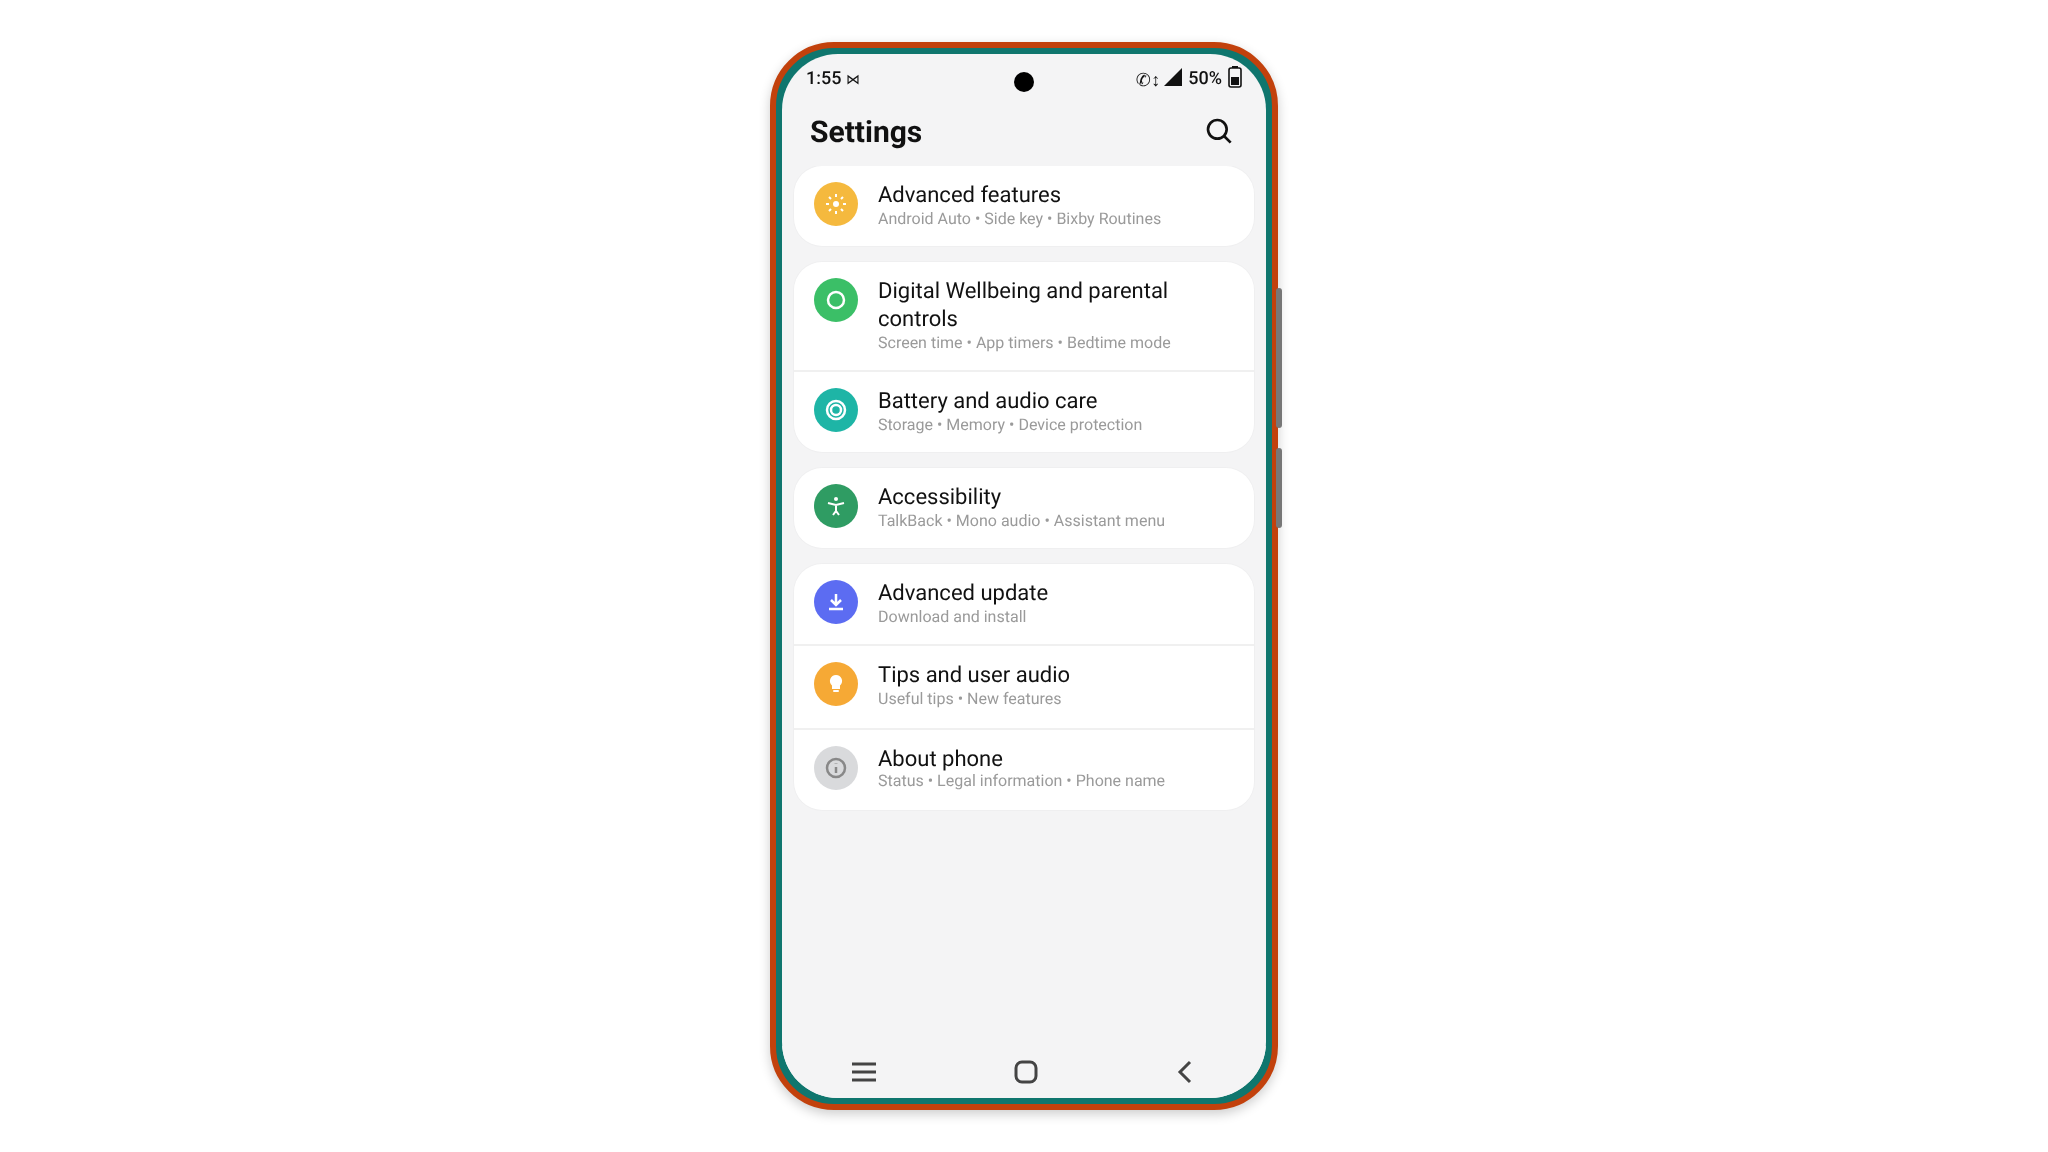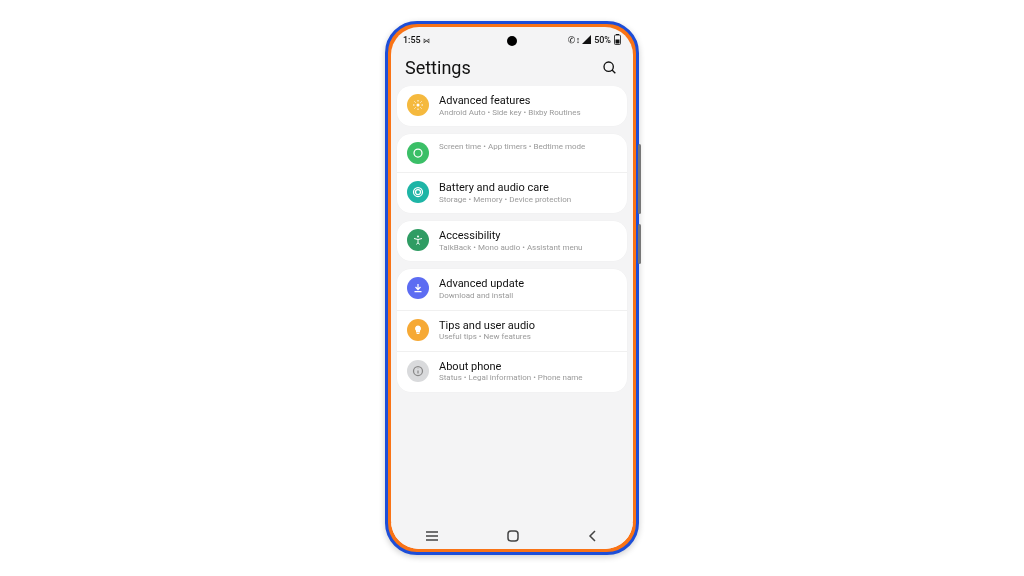--- a/index.html
+++ b/index.html
@@ -1,25 +1,25 @@
 <!DOCTYPE html>
 <html><head>
 <meta charset="utf-8">
 <style>
   html,body{margin:0;padding:0;width:1024px;height:576px;background:#fff;font-family:-apple-system,BlinkMacSystemFont,"Segoe UI",Roboto,Arial,sans-serif;overflow:hidden}
   .stage{position:relative;width:1024px;height:576px;display:flex;align-items:center;justify-content:center}
-  .phone{position:relative;width:248px;height:528px;border:3px solid #1d4ed8;border-radius:32px;background:#f97316;box-shadow:0 2px 6px rgba(0,0,0,.2)}
+  .phone{position:relative;width:248px;height:528px;border:3px solid #c2410c;border-radius:32px;background:#0f766e;box-shadow:0 2px 6px rgba(0,0,0,.2)}
   .phone::after{content:"";position:absolute;right:-5px;top:120px;width:3px;height:70px;background:#777;border-radius:2px}
   .phone::before{content:"";position:absolute;right:-5px;top:200px;width:3px;height:40px;background:#777;border-radius:2px}
   .screen{position:absolute;inset:3px;border-radius:28px;background:#f4f4f5;overflow:hidden}
   .camera{position:absolute;top:9px;left:50%;transform:translateX(-50%);width:10px;height:10px;border-radius:50%;background:#000}
   .status{display:flex;justify-content:space-between;align-items:center;height:22px;padding:2px 12px 0;font-size:9px;color:#111;font-weight:500}
   .status .right{display:flex;align-items:center;gap:3px}
   .header{display:flex;align-items:center;justify-content:space-between;padding:6px 14px 8px}
-  .header-title{font-size:18px;font-weight:400;color:#111}
+  .header-title{font-size:15px;font-weight:700;color:#111}
   .search-btn{width:18px;height:18px;display:flex;align-items:center;justify-content:center}
   .list{padding:0 6px 0 6px;overflow:hidden}
   .group{background:#fff;border-radius:14px;margin-bottom:8px;box-shadow:0 0 0 .5px rgba(0,0,0,.02)}
   .item{display:flex;padding:8px 10px;gap:10px}
   .item + .item{border-top:1px solid #f0f0f0}
   .icon{width:22px;height:22px;border-radius:50%;display:flex;align-items:center;justify-content:center;flex:none;color:#fff}
   .icon svg{width:12px;height:12px}
   .txt{display:flex;flex-direction:column;min-width:0}
   .title{font-size:11px;color:#111;line-height:1.25}
   .sub{font-size:8px;color:#9a9a9a;line-height:1.3;white-space:nowrap;overflow:hidden;text-overflow:ellipsis}
@@ -85,20 +85,21 @@
             </div>
           </div>
           <div class="group">
             <div class="item">
               <div class="icon" style="background: rgb(59, 191, 103);">
                 <svg viewBox="0 0 24 24" fill="none" stroke="#fff" stroke-width="2.5">
                   <circle cx="12" cy="12" r="8"></circle>
                 </svg>
               </div>
               <div class="txt">
+                <div class="title">Digital Wellbeing and parental controls</div>
                 <div class="sub">Screen time  •  App timers  •  Bedtime mode</div>
               </div>
             </div>
             <div class="item">
               <div class="icon" style="background: rgb(30, 181, 166);">
                 <svg viewBox="0 0 24 24" fill="none" stroke="#fff" stroke-width="2.5">
                   <circle cx="12" cy="12" r="5"></circle>
                   <circle cx="12" cy="12" r="9"></circle>
                 </svg>
               </div>

